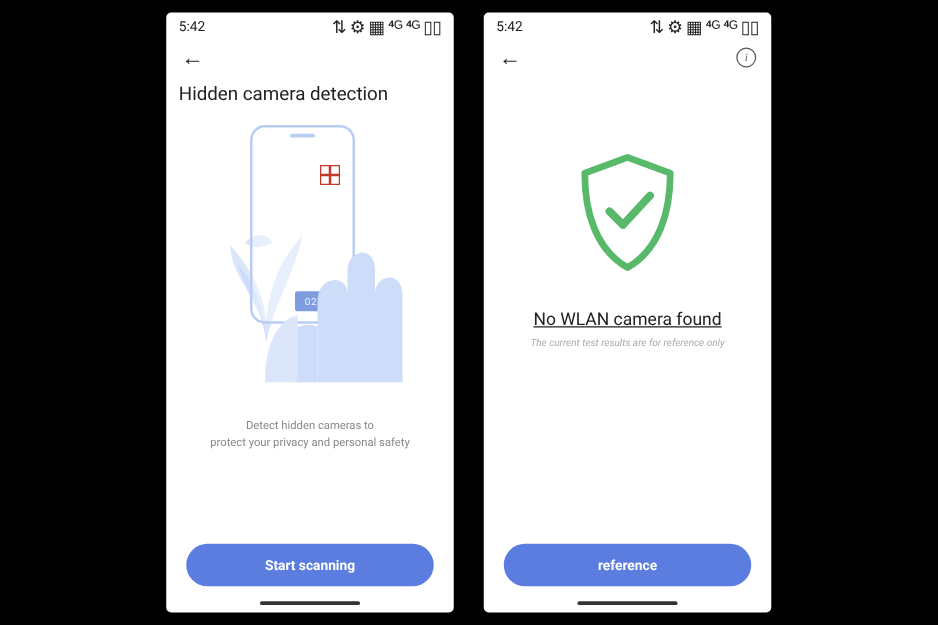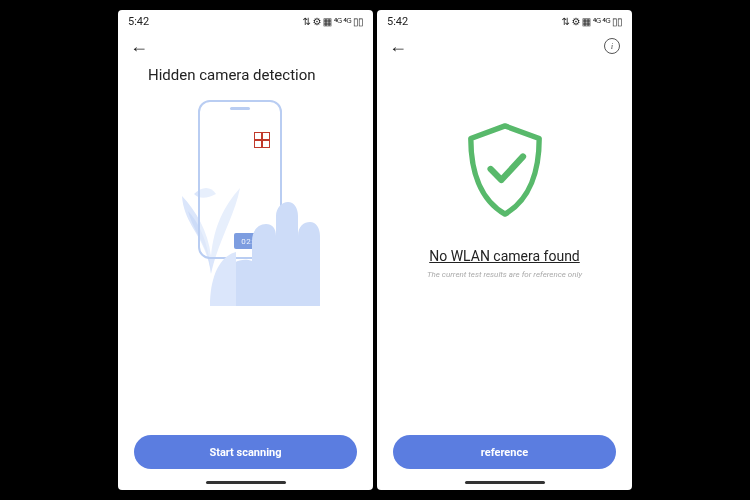--- a/index.html
+++ b/index.html
@@ -14,44 +14,44 @@
   .stage {
     width: 750px;
     height: 500px;
     position: relative;
     display: flex;
     justify-content: center;
     align-items: flex-start;
   }
   .phone {
     background: #fff;
-    width: 255px;
+    width: 230px;
     height: 480px;
-    margin: 10px 2px;
+    margin: 10px 12px;
     border-radius: 4px;
     position: relative;
     display: flex;
     flex-direction: column;
     overflow: hidden;
     justify-content: center;
   }
   .status-bar {
     height: 22px;
     display: flex;
     justify-content: space-between;
     align-items: center;
     padding: 0 10px;
     font-size: 11px;
     color: #222;
   }
   .status-right {
     display: flex;
     gap: 2px;
     align-items: center;
-    font-size: 10px;
+    font-size: 14px;
     letter-spacing: -0.5px;
   }
   .nav-bar {
     height: 28px;
     display: flex;
     align-items: center;
     justify-content: space-between;
     padding: 0 12px;
   }
   .back-arrow {
@@ -69,21 +69,21 @@
     justify-content: center;
     font-size: 9px;
     font-family: Georgia, serif;
     font-style: italic;
     color: #555;
     cursor: pointer;
   }
   .title {
     font-size: 15px;
     color: #222;
-    padding: 6px 30px 4px;
+    padding: 6px 10px 4px;
     font-weight: 400;
   }
   .content {
     flex: 1;
     display: flex;
     flex-direction: column;
     align-items: center;
     position: relative;
   }
   
@@ -249,20 +249,24 @@
         </div>
         <div class="hand">
           <svg viewBox="0 0 140 130">
             <path d="M60 130 L60 65 C60 55 66 48 74 48 C80 48 84 52 84 60 L84 40 C84 32 90 26 96 26 C102 26 106 32 106 40 L106 60 C106 50 112 46 118 46 C124 46 128 52 128 60 L128 130 Z" fill="#cddcf8"></path>
             <path d="M60 130 L60 85 C52 82 40 84 34 96 C28 108 30 122 40 130 Z" fill="#cddcf8"></path>
             <path d="M0 130 L18 130 C 18 100 28 80 44 76 L44 130 Z" fill="#dbe6fb"></path>
           </svg>
         </div>
       </div>
 
+      <div class="caption">
+        <div>Detect hidden cameras to</div>
+        <div>protect your privacy and personal safety</div>
+      </div>
       <div class="spacer"></div>
     </div>
 
     <div class="primary-btn">Start scanning</div>
     <div class="home-indicator"></div>
   </div>
 
   <div class="phone">
     <div class="status-bar">
       <span>5:42</span>

